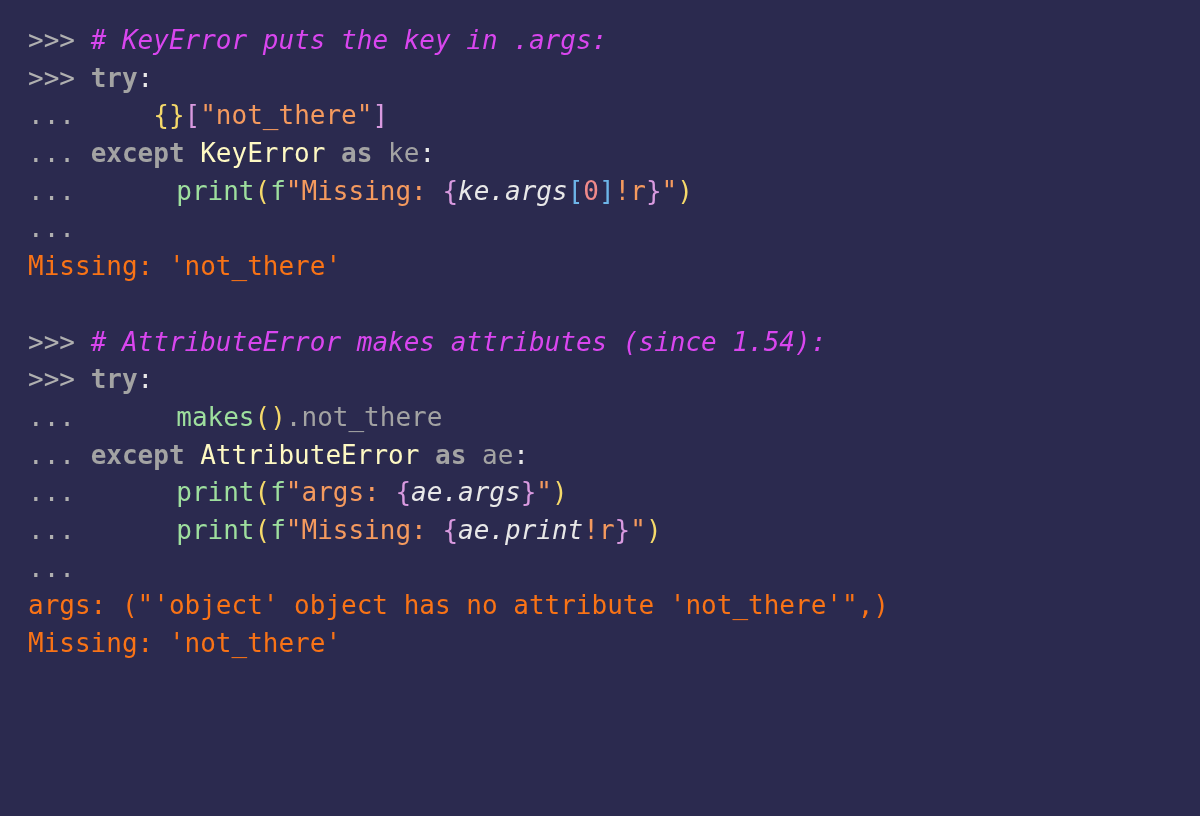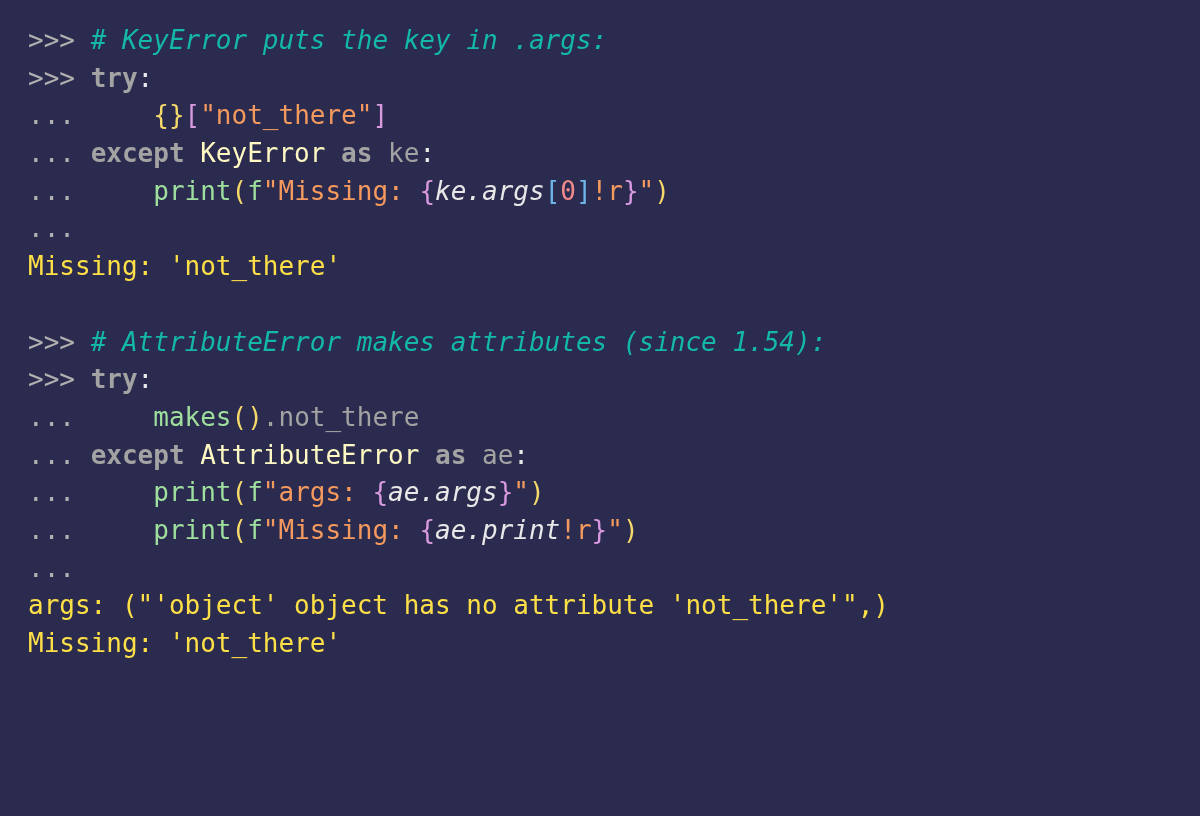--- a/index.html
+++ b/index.html
@@ -18,35 +18,35 @@
       color: #e8e8e8;
       font-weight: 500;
       overflow: hidden;
     }
     pre {
       font-family: inherit;
       white-space: pre;
     }
     .prompt { color: #b0b0b0; }
     .cont { color: #b0b0b0; }
-    .comment { color: #14b8a6; font-style: italic; }
+    .comment { color: #d946ef; font-style: italic; }
     .kw { color: #a3a3a3; font-weight: bold; }
     .name { color: #a3a3a3; }
     .class { color: #fef9c3; }
-    .func { color: #9edf9e; }
+    .func { color: #9edf9e; margin-left: 23px; }
     .punct { color: #e8e8e8; }
     .bracket1 { color: #f5d96a; }
     .bracket2 { color: #d99ae0; }
     .bracket3 { color: #6db5e8; }
     .str { color: #f59a5e; }
     .fstrf { color: #9edf9e; }
     .interp { color: #e8e8e8; font-style: italic; }
     .fmt { color: #f59a5e; }
     .num { color: #f08a8a; }
-    .output { color: #fde047; }
+    .output { color: #f97316; }
   </style>
 </head>
 <body>
 
 <pre><span><span class="prompt">&gt;&gt;&gt; </span><span class="comment"># KeyError puts the key in .args:</span></span>
 <span><span class="prompt">&gt;&gt;&gt; </span><span class="kw">try</span><span class="punct">:</span></span>
 <span><span class="cont">... </span><span>    </span><span class="bracket1">{</span><span class="bracket1">}</span><span class="bracket2">[</span><span class="str">"not_there"</span><span class="bracket2">]</span></span>
 <span><span class="cont">... </span><span class="kw">except</span><span> </span><span class="class">KeyError</span><span> </span><span class="kw">as</span><span> </span><span class="name">ke</span><span class="punct">:</span></span>
 <span><span class="cont">... </span><span>    </span><span class="func">print</span><span class="bracket1">(</span><span class="fstrf">f</span><span class="str">"Missing: </span><span class="bracket2">{</span><span class="interp">ke.args</span><span class="bracket3">[</span><span class="num">0</span><span class="bracket3">]</span><span class="fmt">!r</span><span class="bracket2">}</span><span class="str">"</span><span class="bracket1">)</span></span>
 <span><span class="cont">... </span></span>

